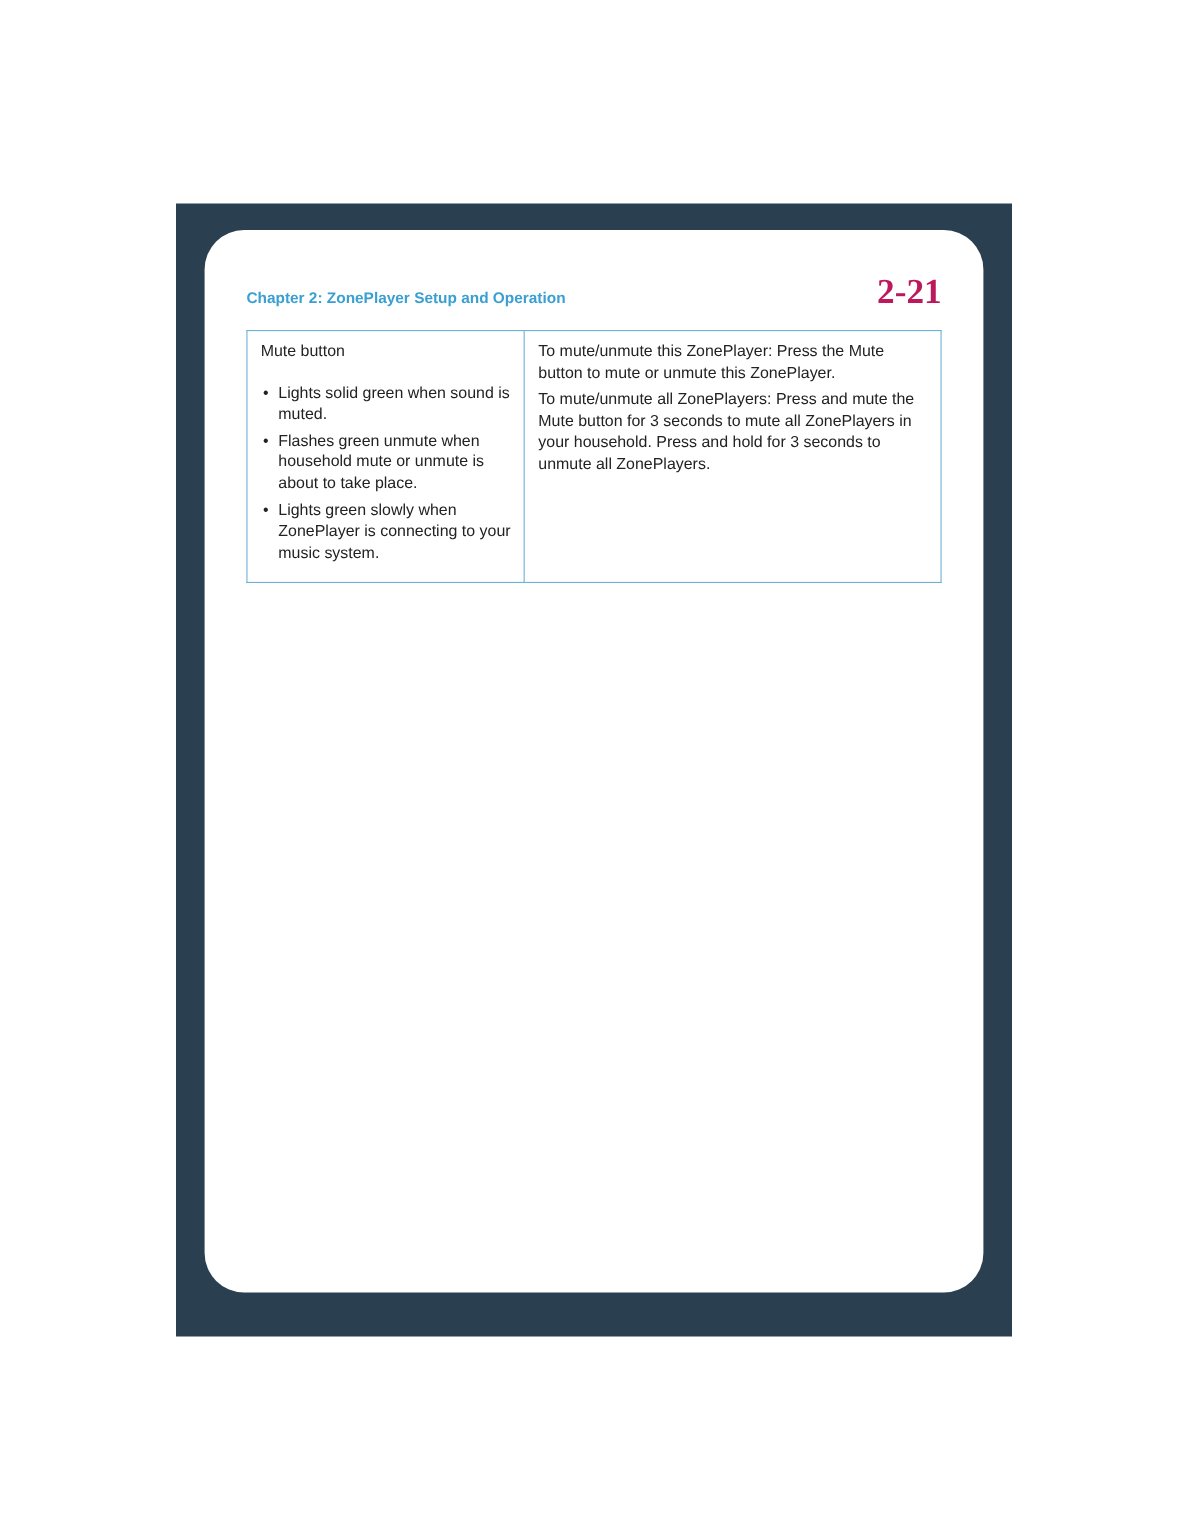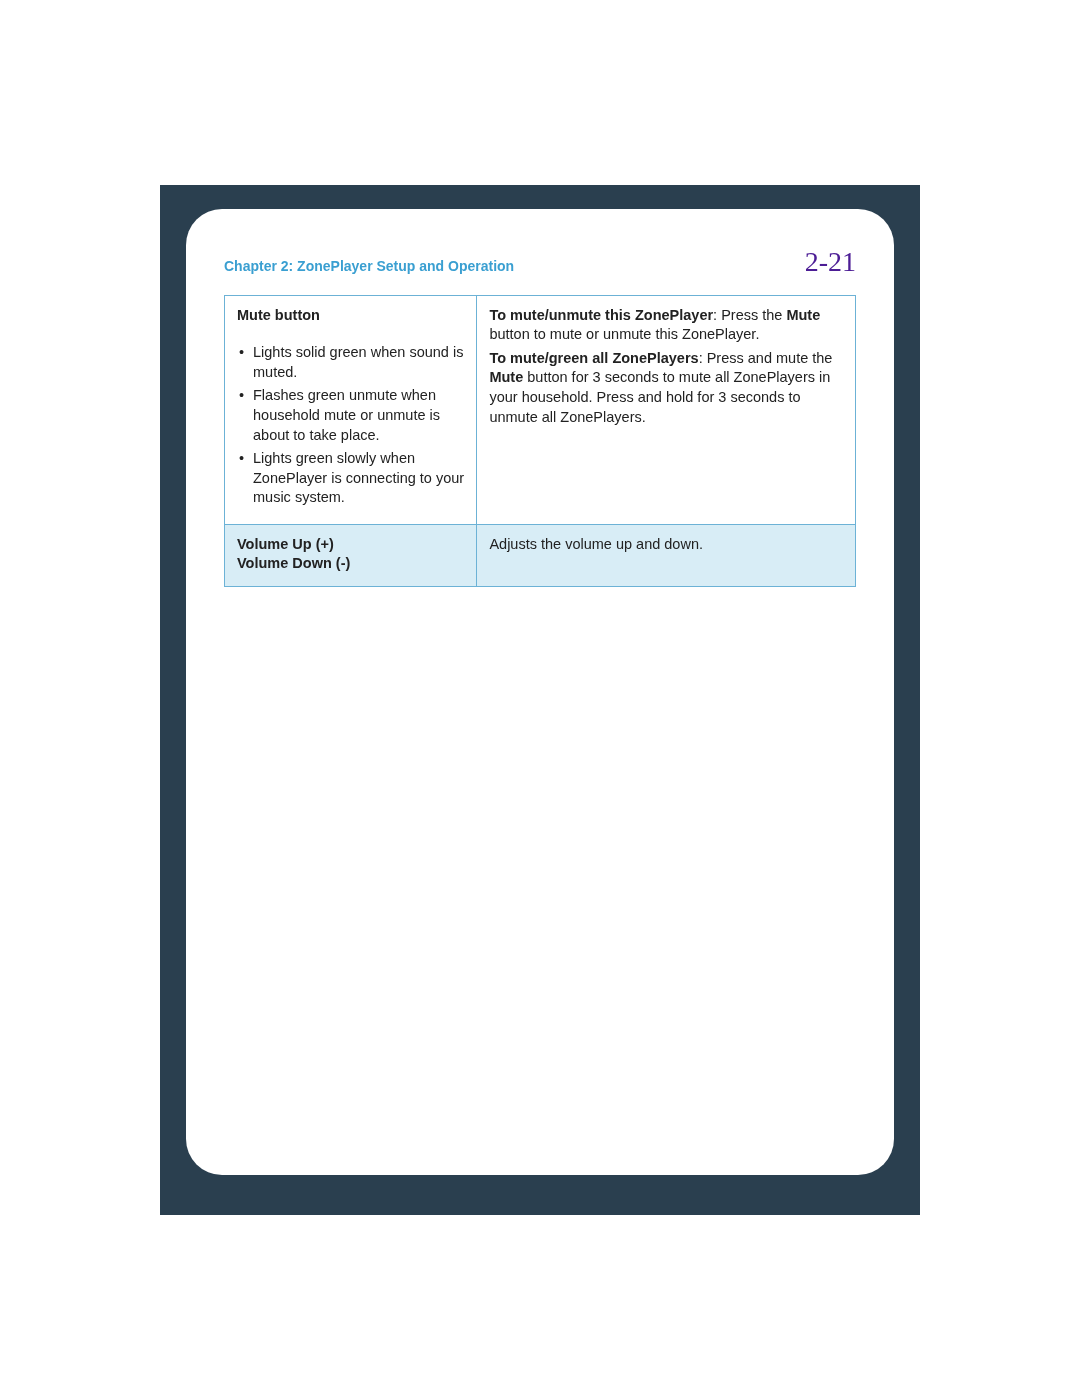--- a/index.html
+++ b/index.html
@@ -36,38 +36,38 @@
       margin-bottom: 14px;
       gap: 16px;
     }
     .chapter-title {
       color: #3a9fd1;
       font-weight: 700;
       font-size: 14px;
     }
     .page-number {
       font-family: Georgia, "Times New Roman", serif;
-      font-size: 28px;
-      font-weight: 400;
-      color: #4c1d95;
+      font-size: 32px;
+      font-weight: 700;
+      color: #be185d;
     }
     .tbl {
       width: 100%;
       border: 1.5px solid #6cb2d6;
       border-collapse: collapse;
     }
     .tbl td {
       border: 1.5px solid #6cb2d6;
       vertical-align: top;
       padding: 10px 12px 12px 12px;
     }
     .col-left { width: 40%; }
     .col-right { width: 60%; }
     .row-alt { background: #d8edf6; }
-    .b { font-weight: 700; }
+    .b { font-weight: 400; }
     .it { }
     ul.bullets {
       list-style: none;
       margin-top: 18px;
     }
     ul.bullets li {
       position: relative;
       padding-left: 16px;
       margin-bottom: 4px;
     }
@@ -107,29 +107,20 @@
             <li>
               <span class="it">Lights green slowly</span><span> when ZonePlayer is connecting to your music system.</span>
             </li>
           </ul>
         </td>
         <td class="col-right">
           <div class="para">
             <span class="b">To mute/unmute this ZonePlayer</span><span>: Press the </span><span class="b">Mute</span><span> button to mute or unmute this ZonePlayer.</span>
           </div>
           <div class="para">
-            <span class="b">To mute/green all ZonePlayers</span><span>: Press and mute the </span><span class="b">Mute</span><span> button for 3 seconds to mute all ZonePlayers in your household. Press and hold for 3 seconds to unmute all ZonePlayers.</span>
+            <span class="b">To mute/unmute all ZonePlayers</span><span>: Press and mute the </span><span class="b">Mute</span><span> button for 3 seconds to mute all ZonePlayers in your household. Press and hold for 3 seconds to unmute all ZonePlayers.</span>
           </div>
-        </td>
-      </tr>
-      <tr class="row-alt">
-        <td class="col-left">
-          <span class="b">Volume Up (+)</span>
-          <span class="b vol2">Volume Down (-)</span>
-        </td>
-        <td class="col-right">
-          <span>Adjusts the volume up and down.</span>
         </td>
       </tr>
     </tbody>
       </table>
   </div>
 </div>
 
 </body></html>

